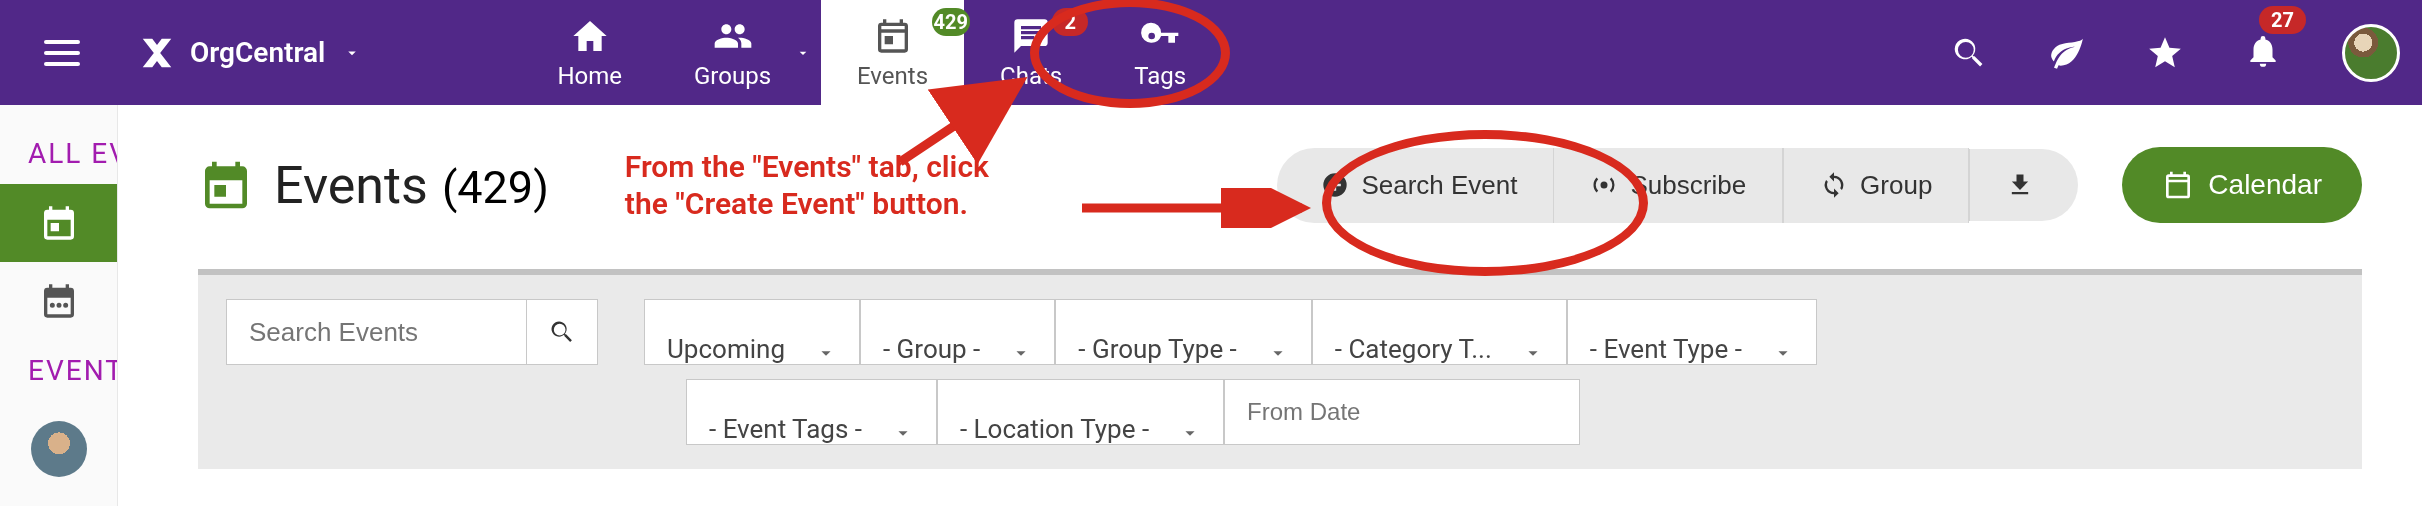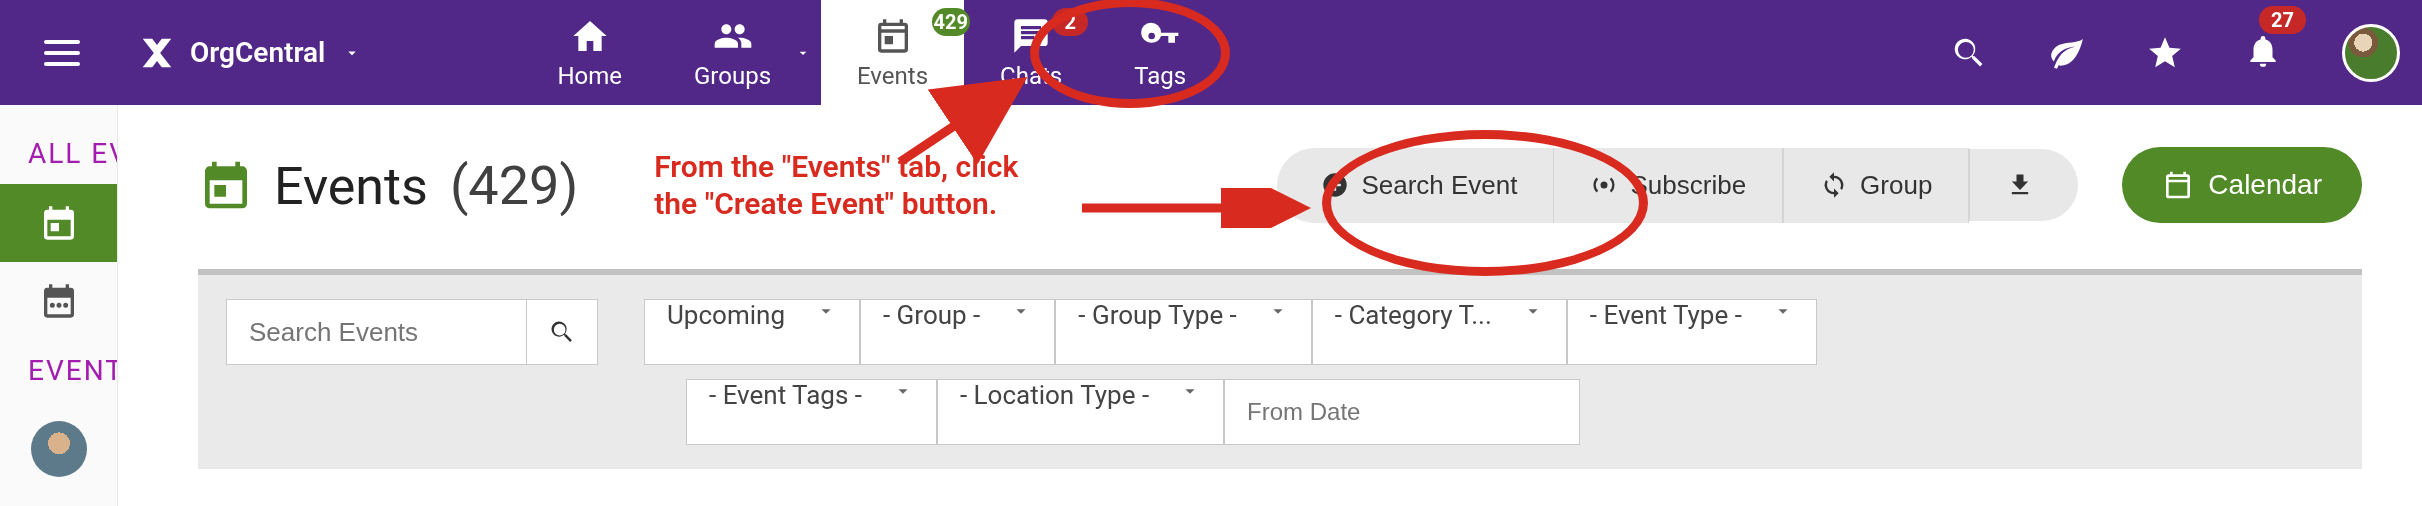--- a/index.html
+++ b/index.html
@@ -180,23 +180,23 @@
     align-items: center;
     gap: 20px;
   }
   .title-icon { width: 56px; height: 56px; fill: #528a27; }
   .page-title {
     font-size: 52px;
     font-weight: 400;
     color: #222;
   }
   .title-count {
-    font-size: 54px;
-    color: #404040;
-    margin-left: 18px;
+    font-size: 45px;
+    color: #000000;
+    margin-left: 10px;
   }
   .annotation-text {
     color: #d82a1e;
     font-size: 30px;
     font-weight: 600;
     line-height: 1.25;
     margin-left: 56px;
     max-width: 420px;
   }
   .action-buttons {
@@ -276,21 +276,21 @@
     justify-content: center;
     cursor: pointer;
   }
   .search-go svg { width: 28px; height: 28px; fill: #333; }
   .filter-gap { width: 46px; }
   .dropdown {
     height: 66px;
     background: #fff;
     border: 1px solid #c8c8c8;
     display: flex;
-    align-items: flex-start;
+    align-items: flex-end;
     padding: 0 22px;
     font-size: 26px;
     color: #444;
     gap: 30px;
     cursor: pointer;
     white-space: nowrap;
   }
   .dropdown svg.chev { width: 22px; height: 22px; fill: #666; }
   .date-input {
     height: 66px;

